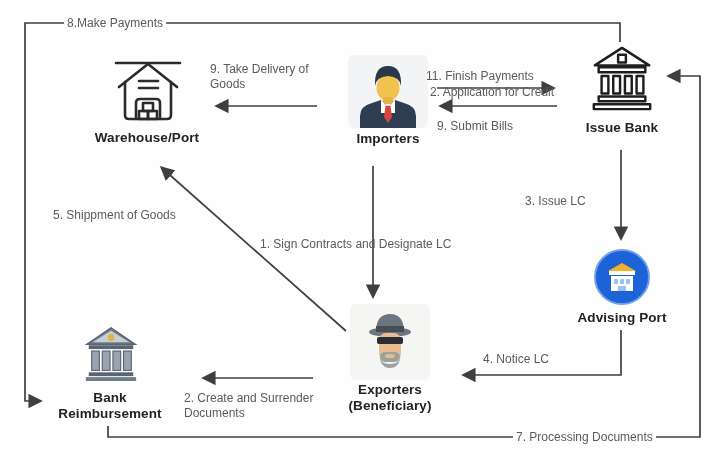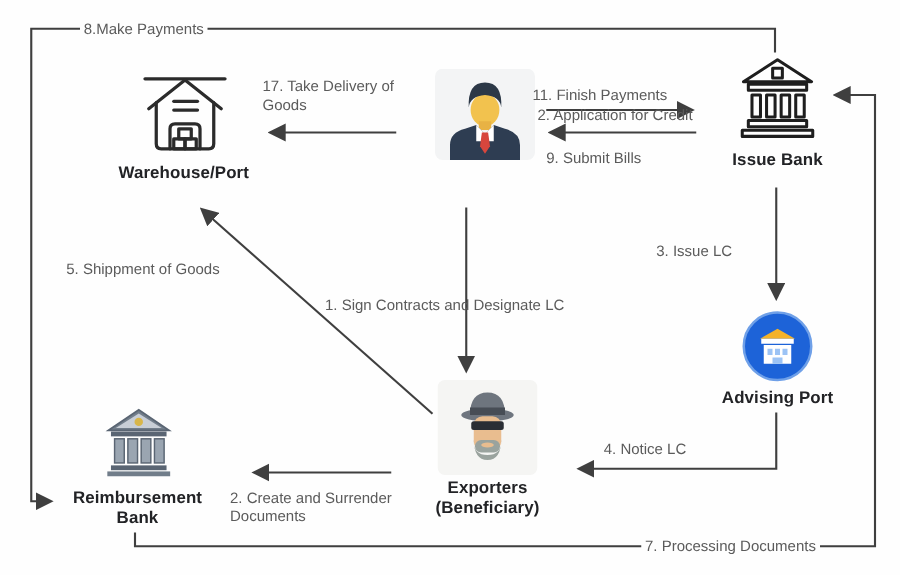--- a/index.html
+++ b/index.html
@@ -71,20 +71,21 @@
       <rect x="0" y="0" width="80" height="73" rx="6" fill="#f3f4f5"></rect>
       <ellipse cx="40" cy="33" rx="11.5" ry="13" fill="#f2c24e"></ellipse>
       <path d="M27 31 Q26 11 40 11 Q54 11 53 31 Q52 22 40 21 Q28 22 27 31 Z" fill="#2c3847"></path>
       <rect x="35" y="42" width="10" height="7" fill="#e8b244"></rect>
       <path d="M12 73 L12 61 Q12 51 24 48 L33 45 L40 52 L47 45 L56 48 Q68 51 68 61 L68 73 Z" fill="#2e3d52"></path>
       <polygon points="33,45 40,52 47,45 47,58 33,58" fill="#ffffff"></polygon>
       <polygon points="37.5,51 42.5,51 44,62 40,68 36,62" fill="#d7463d"></polygon>
     </svg>
   </div>
   <div class="node-label" style="left:308px;top:131px;width:160px;">
+    <div>Importers</div>
   </div>
 
   <div class="node" style="left:587px;top:42px;">
     <svg class="icon" width="70" height="72" viewBox="0 0 72 74" fill="none" stroke="#1e1e1e" stroke-width="2.5" stroke-linecap="round" stroke-linejoin="round">
       <polygon points="8,24 36,6 64,24"></polygon>
       <rect x="32" y="13" width="8" height="8"></rect>
       <rect x="12" y="26" width="48" height="5"></rect>
       <rect x="15" y="35" width="7" height="18"></rect>
       <rect x="27" y="35" width="7" height="18"></rect>
       <rect x="39" y="35" width="7" height="18"></rect>
@@ -136,34 +137,34 @@
       <rect x="7" y="24" width="46" height="4" fill="#5a6573"></rect>
       <rect x="10" y="30" width="8" height="20" fill="#9aa5b1" stroke="#5a6573" stroke-width="1.2"></rect>
       <rect x="21" y="30" width="8" height="20" fill="#9aa5b1" stroke="#5a6573" stroke-width="1.2"></rect>
       <rect x="32" y="30" width="8" height="20" fill="#9aa5b1" stroke="#5a6573" stroke-width="1.2"></rect>
       <rect x="43" y="30" width="8" height="20" fill="#9aa5b1" stroke="#5a6573" stroke-width="1.2"></rect>
       <rect x="7" y="52" width="46" height="4" fill="#5a6573"></rect>
       <rect x="4" y="57" width="52" height="4" fill="#717d8a"></rect>
     </svg>
   </div>
   <div class="node-label" style="left:30px;top:390px;width:160px;">
+    <div>Bank</div>
     <div>Reimbursement</div>
-    <div>Bank</div>
   </div>
 
   <div class="step-label on-line" style="left:64px;top:16px;">8.Make Payments</div>
 
   <div class="step-label" style="left:430px;top:38px;width:170px;margin-top:47px;">2. Application for Credit</div>
 
   <div class="step-label" style="left:426px;top:69px;width:140px;">11. Finish Payments</div>
 
   <div class="step-label" style="left:437px;top:119px;width:120px;">9. Submit Bills</div>
 
   <div class="step-label" style="left:210px;top:62px;width:138px;">
-    <div>17. Take Delivery of</div>
+    <div>9. Take Delivery of</div>
     <div>Goods</div>
   </div>
 
   <div class="step-label" style="left:525px;top:194px;width:90px;">3. Issue LC</div>
 
   <div class="step-label" style="left:260px;top:237px;width:225px;">1. Sign Contracts and Designate LC</div>
 
   <div class="step-label" style="left:53px;top:208px;width:160px;">5. Shippment of Goods</div>
 
   <div class="step-label" style="left:483px;top:352px;width:100px;">4. Notice LC</div>

